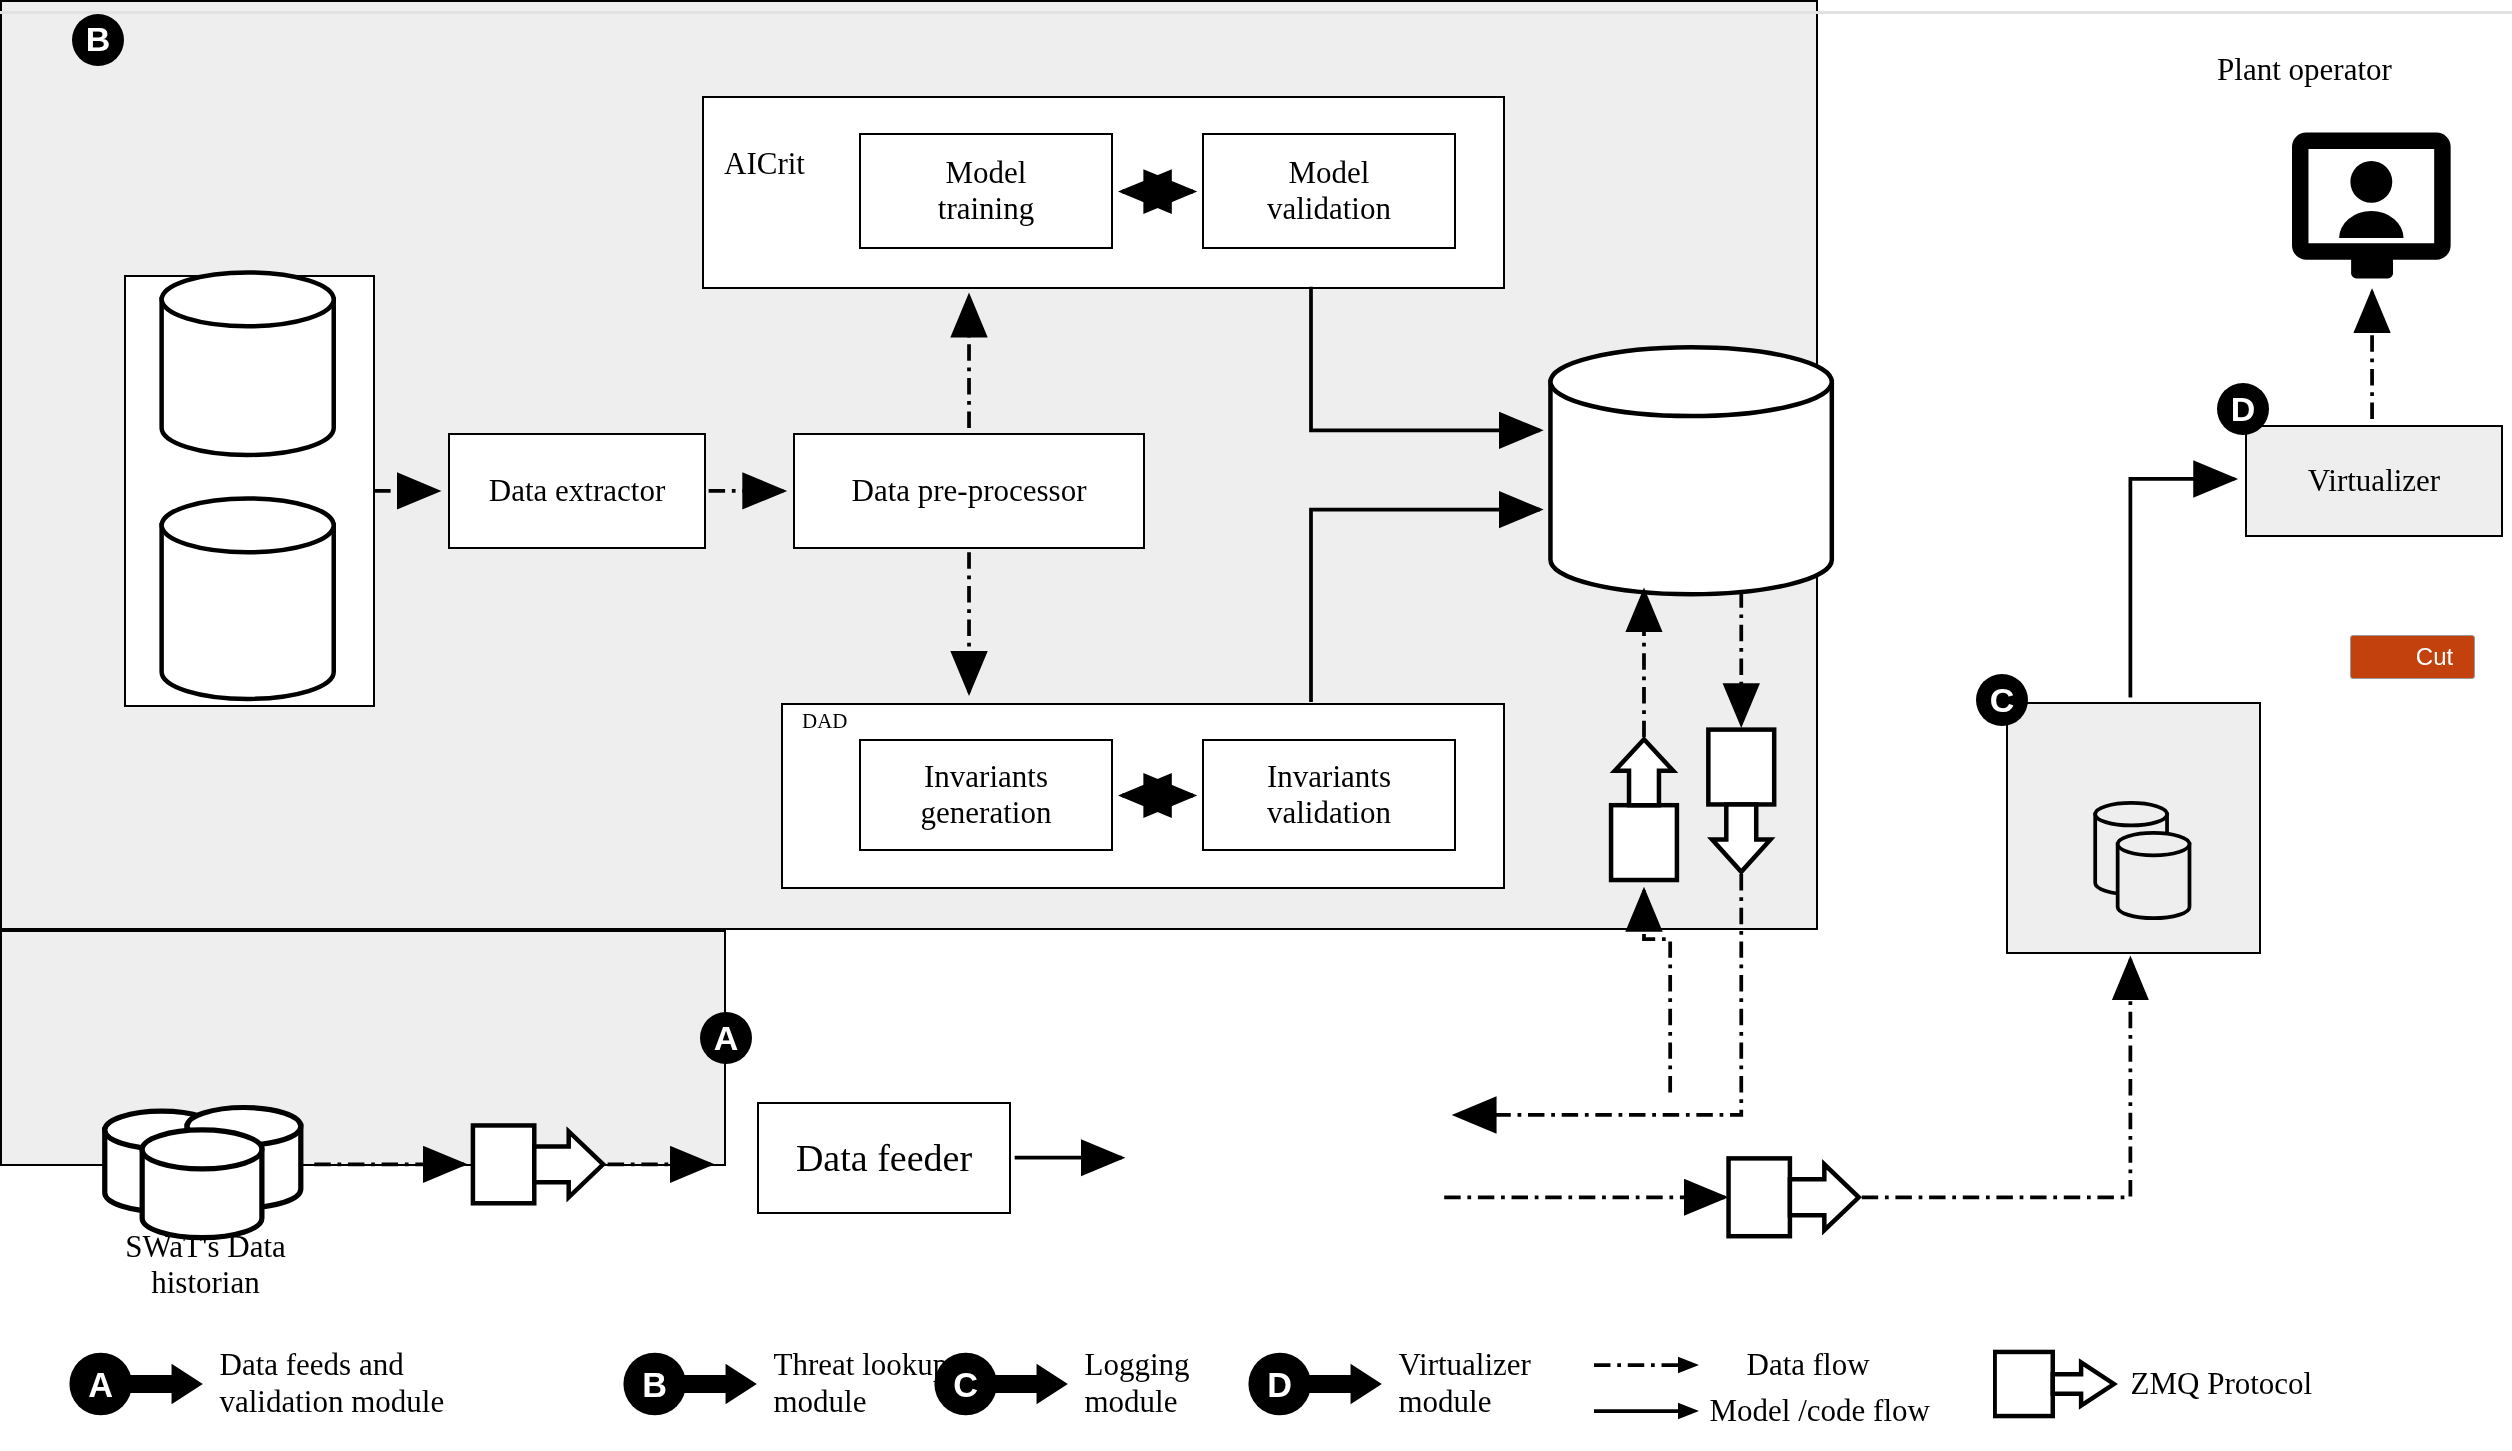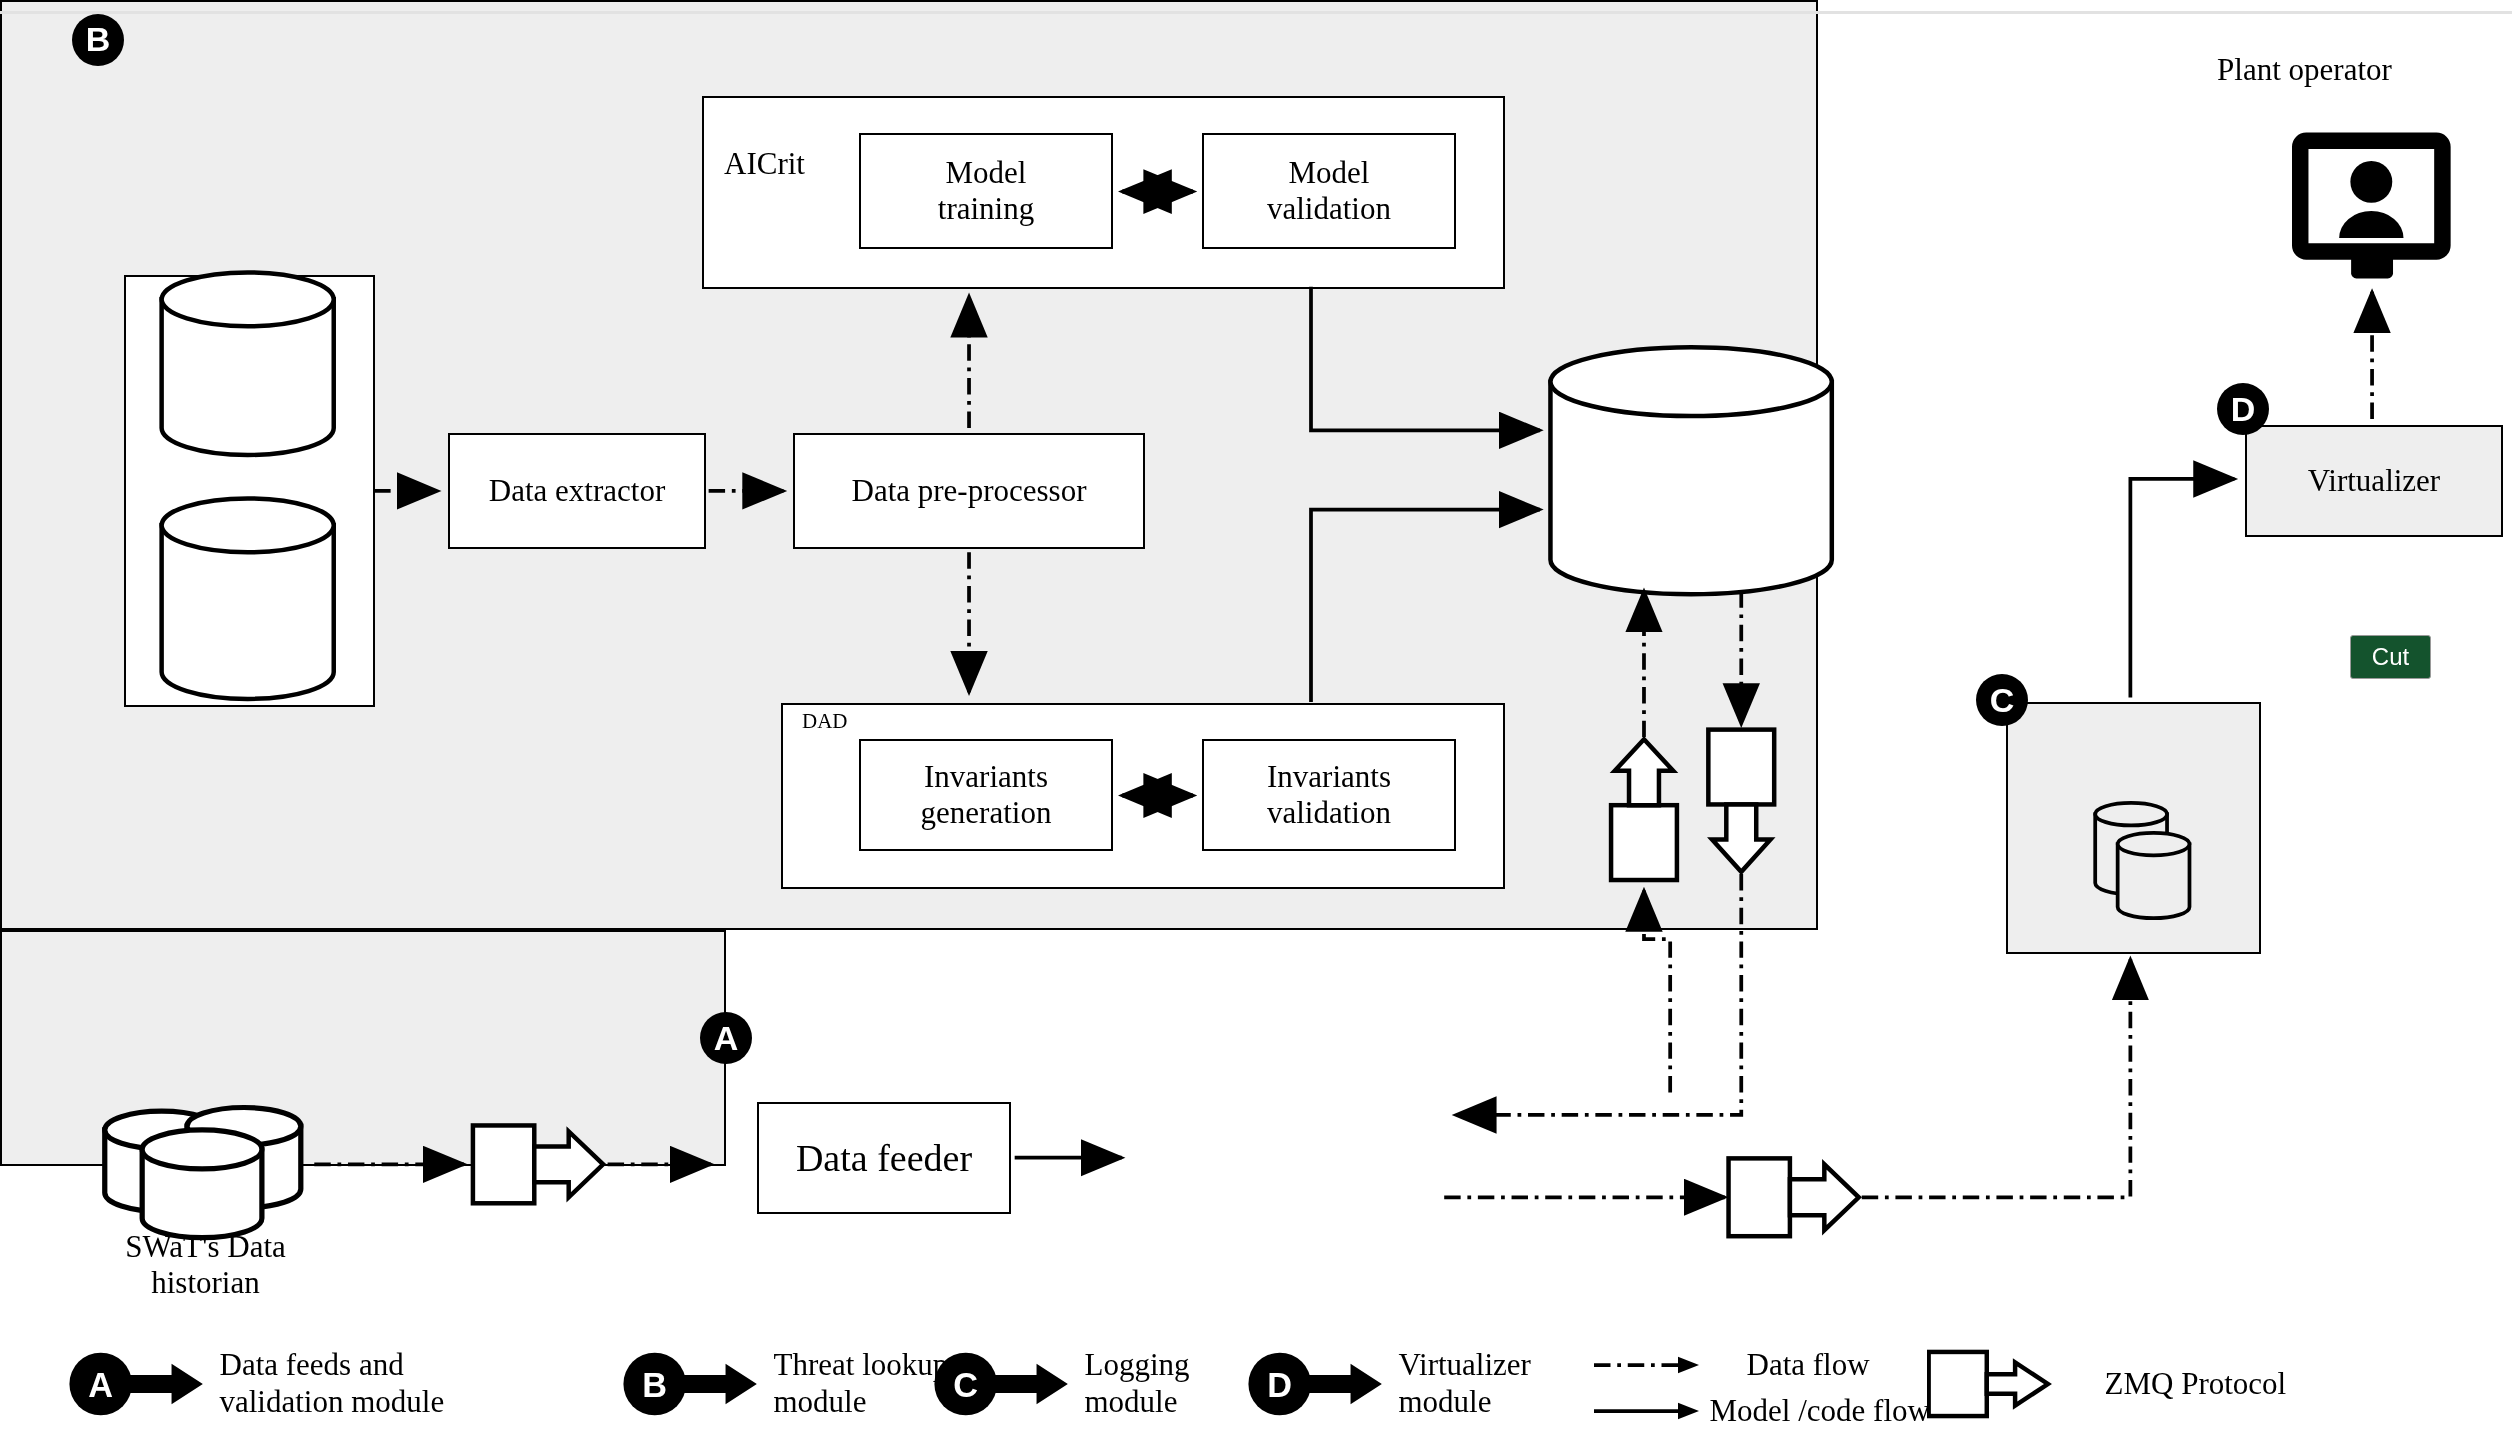--- a/index.html
+++ b/index.html
@@ -8,23 +8,23 @@
   #canvas{position:absolute;left:0;top:0;width:2512px;height:1451px;}
   svg.layer{position:absolute;left:0;top:0;width:2512px;height:1451px;pointer-events:none;}
   .node{position:absolute;box-sizing:border-box;display:flex;align-items:center;
         justify-content:center;text-align:center;line-height:1.16;}
   .boxed{border:2.2px solid #000;background:#fff;}
   .grayregion{border:2.2px solid #000;background:#eeeeee;}
   .lbl{position:absolute;white-space:pre-line;text-align:center;line-height:1.16;}
   .badge{position:absolute;background:#000;color:#fff;border-radius:50%;
          display:flex;align-items:center;justify-content:center;
          font-family:"Liberation Sans","DejaVu Sans",sans-serif;font-weight:700;}
-  .tooltip{position:absolute;background:#14532d;color:#fff;border:1.5px solid #9a9a9a;
+  .tooltip{position:absolute;background:#c2410c;color:#fff;border:1.5px solid #9a9a9a;
            border-radius:3px;font-family:"Liberation Sans","DejaVu Sans",sans-serif;
-           display:flex;align-items:center;justify-content:center;}
+           display:flex;align-items:center;justify-content:center;padding-left:44px;}
   .legend-item{position:absolute;display:flex;align-items:center;}
   .legend-text{margin-left:10.5px;white-space:pre-line;line-height:1.18;text-align:left;}
   .toprule{position:absolute;left:0;top:10.5px;width:2512px;height:3px;background:#e2e2e2;}
 </style>
 </head>
 <body>
 
 <div id="canvas">
 
   <div class="toprule"></div>
@@ -161,21 +161,21 @@
   </div>
 
   <div class="legend-item" style="left:1594px;top:1393px;justify-content:center;">
     <svg width="105" height="30" viewBox="0 0 140 40">
       <line x1="0" y1="20" x2="112" y2="20" stroke="#000" stroke-width="5"></line>
       <path d="M112,9 L140,20 L112,31 Z" fill="#000"></path>
     </svg>
     <div class="legend-text" style="font-size:31px;">Model /code flow</div>
   </div>
 
-  <div class="legend-item" style="left:1927px;top:1343px;gap:40px;">
+  <div class="legend-item" style="left:1993px;top:1343px;">
     <svg width="127" height="82" viewBox="0 0 170 110">
       <rect x="2" y="12" width="78" height="86" fill="#fff" stroke="#000" stroke-width="6"></rect>
       <path d="M80,42 L118,42 L118,26 L162,55 L118,84 L118,68 L80,68 Z" fill="#fff" stroke="#000" stroke-width="6" stroke-linejoin="miter"></path>
     </svg>
     <div class="legend-text" style="font-size:31px;">ZMQ Protocol</div>
   </div>
 
   <svg class="layer" viewBox="0 0 3357 1939">
     <defs>
       <marker id="ah" markerWidth="14" markerHeight="14" refX="11" refY="5" orient="auto" markerUnits="strokeWidth">

